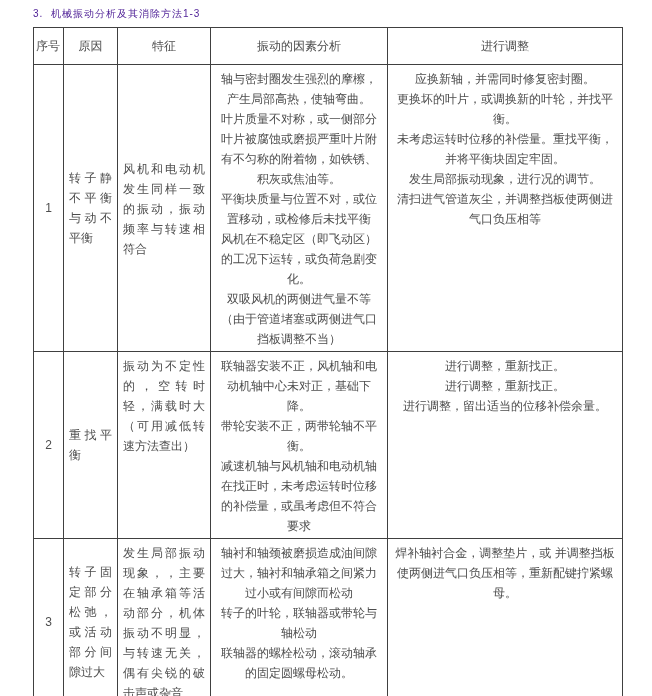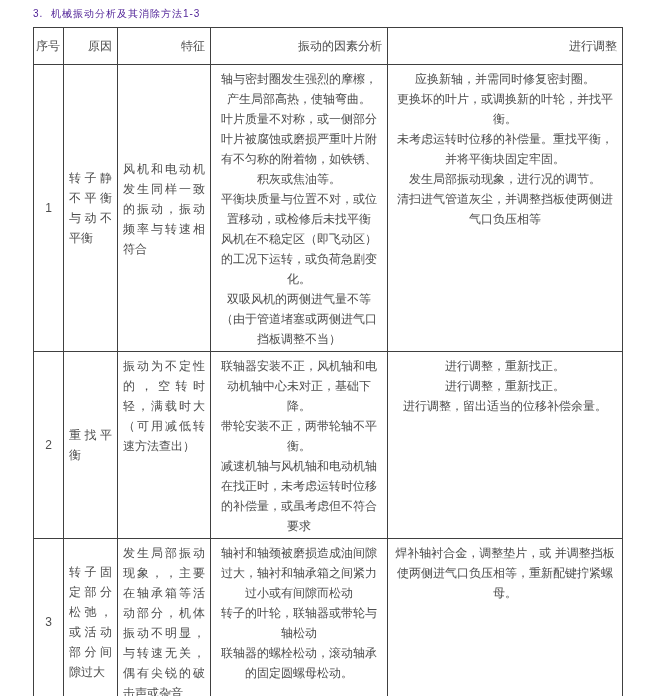--- a/index.html
+++ b/index.html
@@ -32,21 +32,21 @@
     border: 1px solid #404040;
     font-size: 12px;
     font-weight: normal;
     line-height: 20px;
     padding: 2px 5px;
     color: #4d4d4d;
     overflow: hidden;
   }
   .vib-table th {
     vertical-align: middle;
-    text-align: right;
+    text-align: center;
   }
   .vib-table th.c-no { text-align: left; padding: 2px 2px; margin-top: 24px; }
   .vib-table tr.hdr { height: 37px; }
   .vib-table tr.r1 { height: 283px; }
   .vib-table tr.r2 { height: 184px; }
   .vib-table tr.r3 { height: 155px; }
   td.no {
     text-align: center;
     vertical-align: middle;
     padding: 2px 2px;

